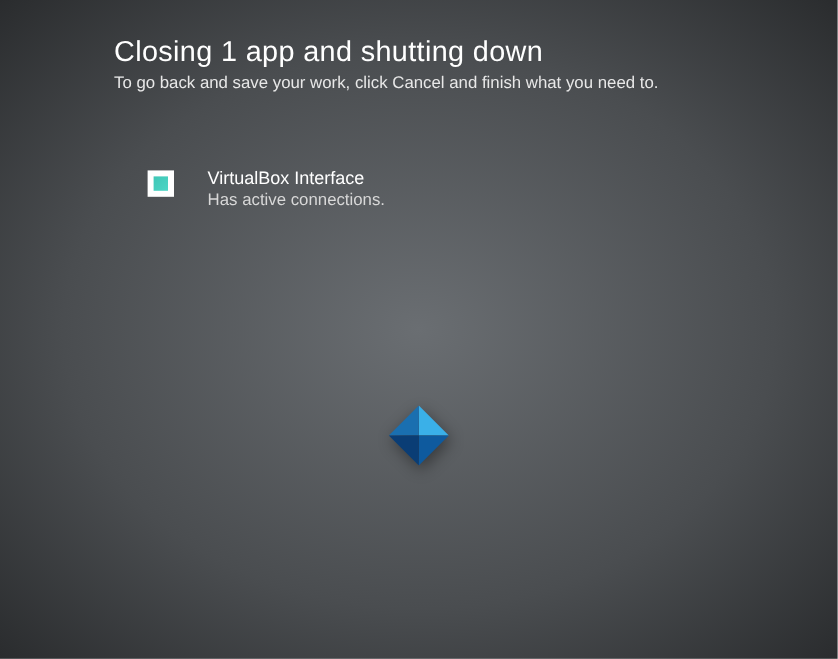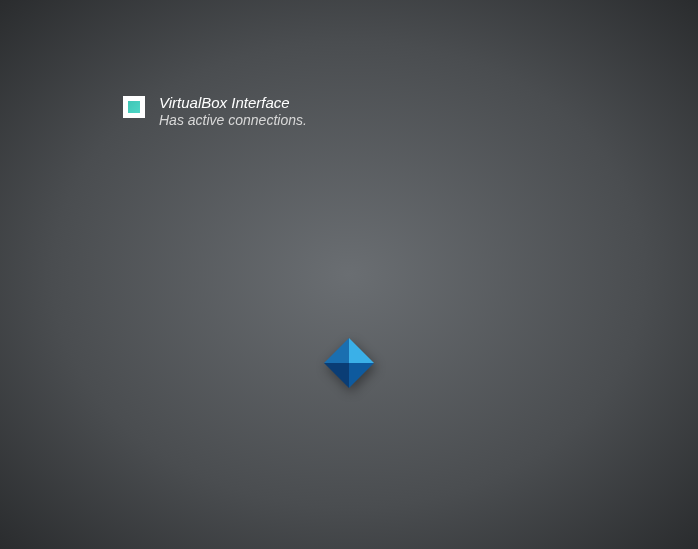--- a/index.html
+++ b/index.html
@@ -30,22 +30,21 @@
       font-weight: 400;
       color: #e8e8e8;
     }
     .app-list {
       margin-top: 64px;
       padding-left: 28px;
     }
     .app-item {
       display: flex;
       align-items: flex-start;
-      gap: 14px;
-      font-style: italic;
+      gap: 28px;
     }
     .app-icon {
       width: 22px;
       height: 22px;
       background: #ffffff;
       display: flex;
       align-items: center;
       justify-content: center;
       margin-top: 2px;
     }
@@ -94,20 +93,22 @@
       cursor: pointer;
       display: flex;
       align-items: center;
       justify-content: center;
     }
   </style>
 </head>
 <body>
 
 <div class="container">
+  <div class="title">Closing 1 app and shutting down</div>
+  <div class="subtitle">To go back and save your work, click Cancel and finish what you need to.</div>
 
   <div class="app-list">
     <div class="app-item">
       <div class="app-icon">
         <div class="app-icon-inner"></div>
       </div>
       <div>
         <div class="app-name">VirtualBox Interface</div>
         <div class="app-status">Has active connections.</div>
       </div>

